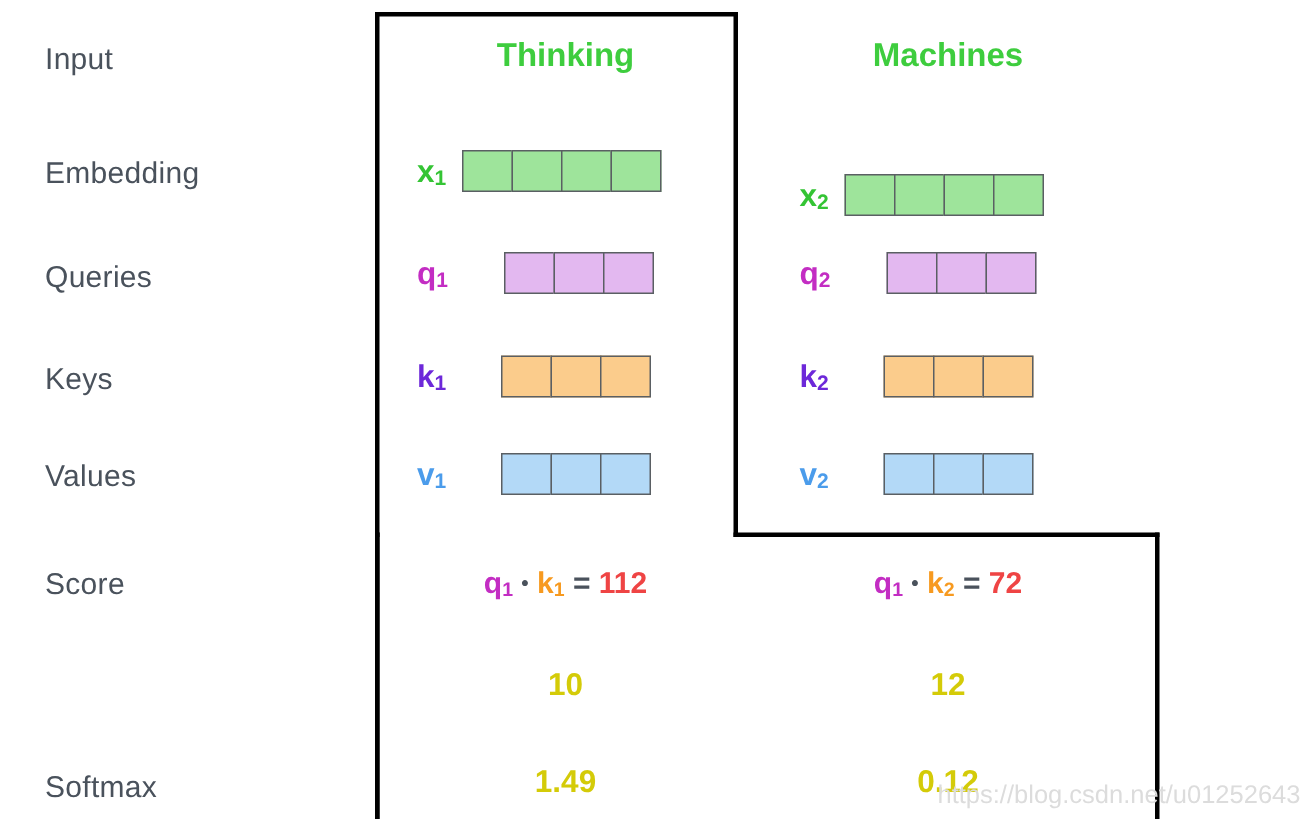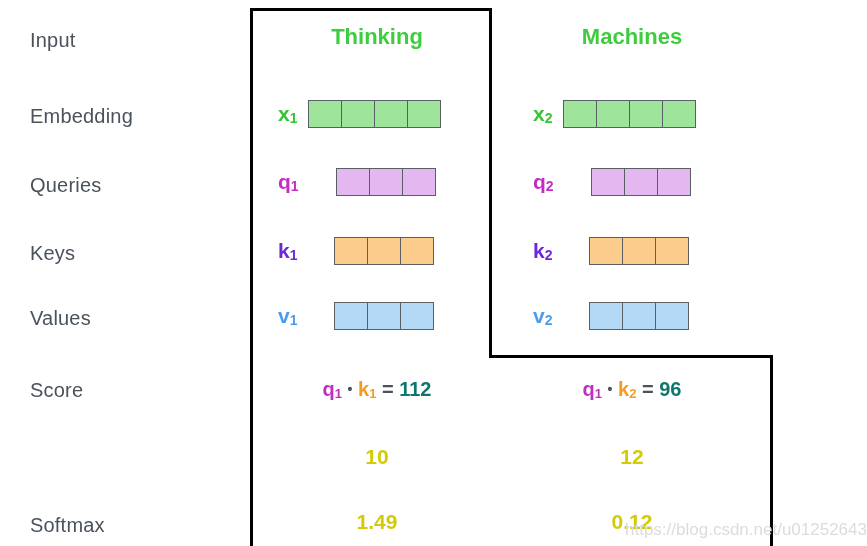--- a/index.html
+++ b/index.html
@@ -151,21 +151,21 @@
     font-size: 20px;
     font-weight: bold;
     white-space: nowrap;
     line-height: 1;
     text-align: center;
     width: 230px;
   }
   .score-expr .q  { color: #c32dc3; }
   .score-expr .k  { color: #f79a20; }
   .score-expr .eq { color: #4a525c; }
-  .score-expr .num{ color: #0f766e; }
+  .score-expr .num{ color: #ef4444; }
   .score-expr .dot{ color: #4a525c; font-size: 14px; vertical-align: 2px; }
   .score-expr .sub {
     font-size: 13px;
     vertical-align: -2px;
   }
 
   .num-value {
     position: absolute;
     font-size: 21px;
     font-weight: bold;
@@ -217,21 +217,21 @@
   <div class="vec theme-x" style="left:278px; top:100px;">
     <span class="vec-label"><span>x</span><span class="sub">1</span></span>
     <span class="vec-cells" style="margin-left:11px">
       <span class="cell"></span>
       <span class="cell"></span>
       <span class="cell"></span>
       <span class="cell"></span>
     </span>
   </div>
 
-  <div class="vec theme-x" style="left:533px; top:100px;">
+  <div class="vec theme-x" style="left:533px; top:116px;">
     <span class="vec-label"><span>x</span><span class="sub">2</span></span>
     <span class="vec-cells" style="margin-left:11px">
       <span class="cell"></span>
       <span class="cell"></span>
       <span class="cell"></span>
       <span class="cell"></span>
     </span>
   </div>
 
   <div class="vec theme-q" style="left:278px; top:168px;">
@@ -294,21 +294,21 @@
     <span class="k"><span>k</span><span class="sub">1</span></span>
     <span class="eq">=</span>
     <span class="num">112</span>
   </div>
 
   <div class="score-expr" style="left:517px; top:379px;">
     <span class="q"><span>q</span><span class="sub">1</span></span>
     <span class="dot">•</span>
     <span class="k"><span>k</span><span class="sub">2</span></span>
     <span class="eq">=</span>
-    <span class="num">96</span>
+    <span class="num">72</span>
   </div>
 
   <div class="num-value" style="left:277px; top:446px;">10</div>
   <div class="num-value" style="left:532px; top:446px;">12</div>
 
   <div class="num-value" style="left:277px; top:511px;">1.49</div>
   <div class="num-value" style="left:532px; top:511px;">0.12</div>
 
   <div id="watermark">https://blog.csdn.net/u012526436</div>
 

